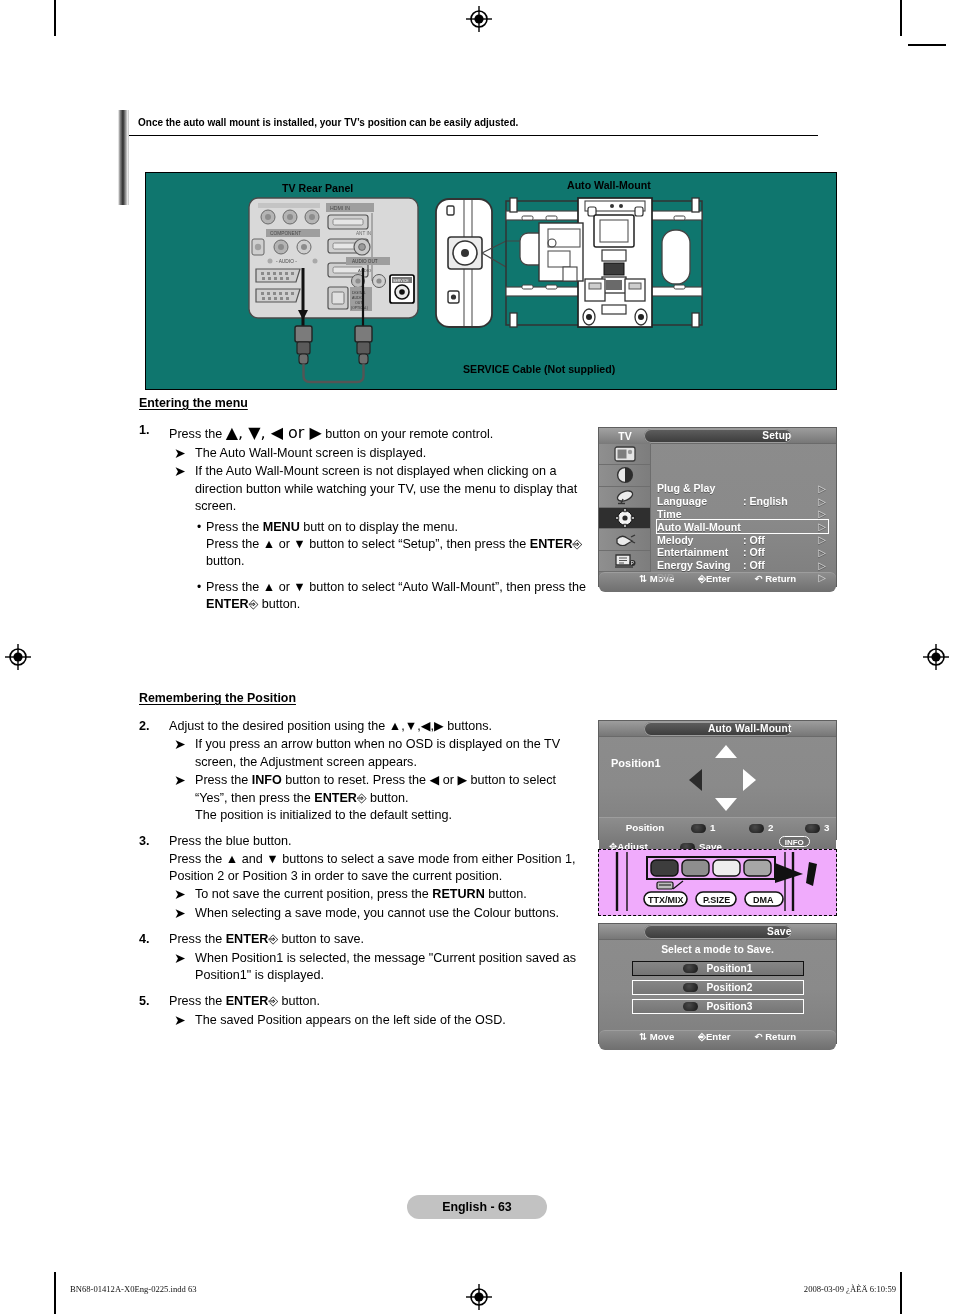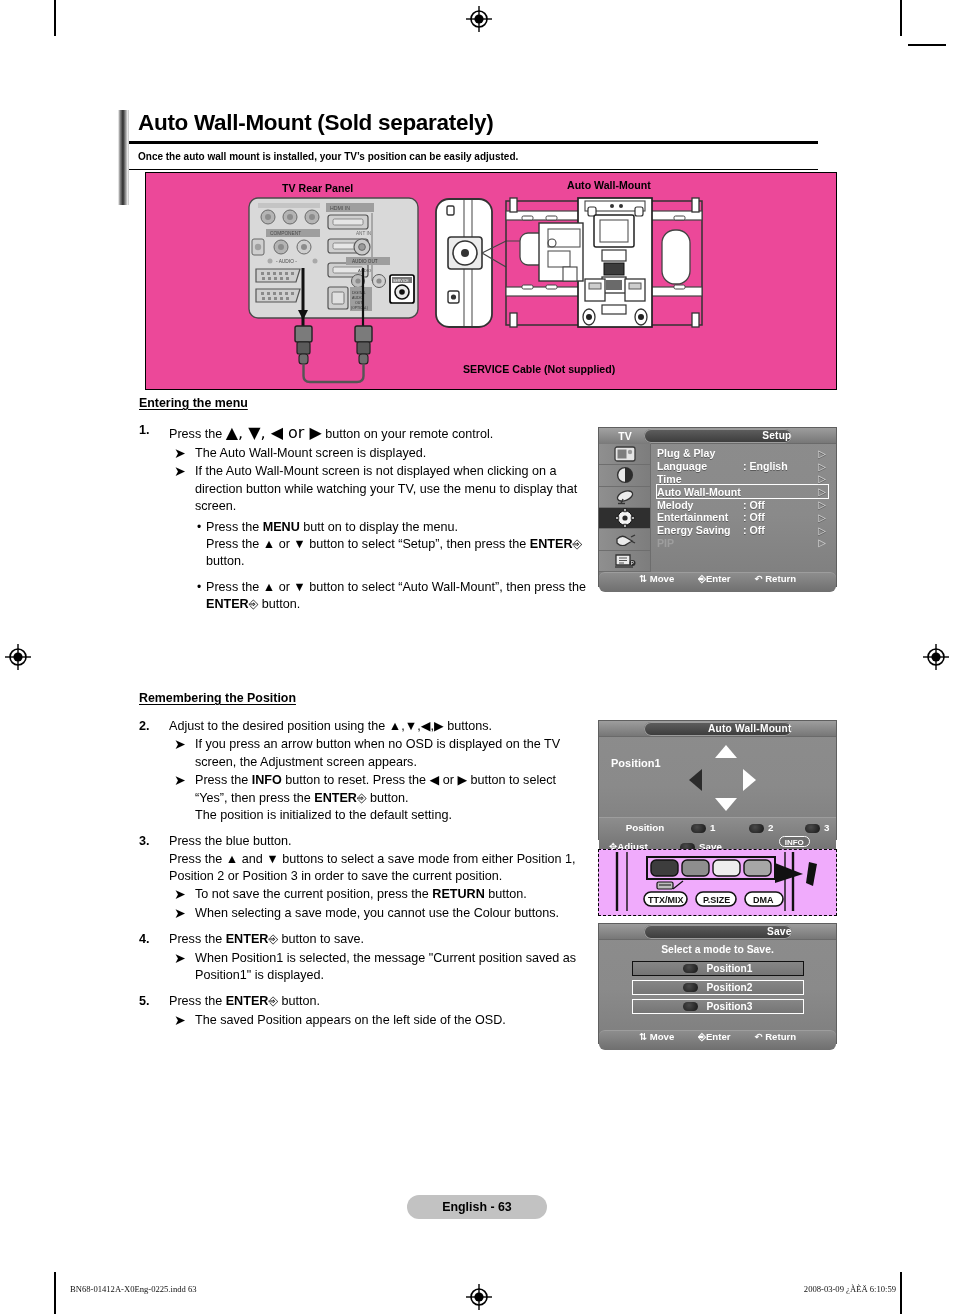--- a/index.html
+++ b/index.html
@@ -37,21 +37,21 @@
   .subtitle {
     margin:0; padding:7px 0 7px 20px;
     font-size: 10px; font-weight: bold;
     border-bottom: 1.6px solid #000;
     width: 700px;
   }
 
   
   .figure-box {
     position:absolute; left:145px; top:172px; width:692px; height:218px;
-    border: 1.4px solid #000; background:#ec4899;
+    border: 1.4px solid #000; background:#0f766e;
   }
   .fig-label { position:absolute; font-size:10.6px; font-weight:bold; }
 
   
   .section-head {
     position:absolute; font-size:12.4px; font-weight:bold;
     text-decoration: underline; text-underline-offset:2px;
   }
   .steps { position:absolute; font-size:12.6px; line-height:1.38; }
   .step { display:flex; margin-bottom:1px; }
@@ -104,21 +104,21 @@
     width:52px; background: linear-gradient(to right,#8f8f8f,#7d7d7d);
     border-right:1px solid #6d6d6d;
     display:flex; flex-direction:column;
   }
   .icon-cell {
     flex:1; display:flex; align-items:center; justify-content:center;
     border-bottom:1px solid #6e6e6e;
   }
   .icon-cell.sel { background:#2f2f2f; }
   .icon-cell svg { display:block; }
-  .menu-col { flex:1; padding:3px 8px 0 6px; position:relative; }
+  .menu-col { flex:1; padding:3px 8px 0 6px; position:relative;margin-top:35px; }
   .menu-row {
     display:flex; align-items:center; height:12.8px;
     font-size:10.6px; font-weight:bold; color:#fff;
     text-shadow: 0 1px 0 rgba(0,0,0,.35);
   }
   .menu-row .mlabel { width:86px; }
   .menu-row .mval { width:58px; }
   .menu-row .marrow {
     position:absolute; right:10px; font-size:10px; color:#d8d8d8;
     font-family:"DejaVu Sans", sans-serif;
@@ -236,21 +236,20 @@
     <line x1="0" y1="13" x2="26" y2="13" stroke="#000" stroke-width="1.4"></line>
     <circle cx="13" cy="13" r="8" fill="none" stroke="#000" stroke-width="1.6"></circle>
     <circle cx="13" cy="13" r="4.6" fill="#000"></circle>
   </svg>
 </div>
 
 <div id="page">
 
   <div class="title-bar-wrap">
     <div class="grad-bar"></div>
-    <h1 class="title">Auto Wall-Mount (Sold separately)</h1>
     <p class="subtitle">Once the auto wall mount is installed, your TV’s position can be easily adjusted.</p>
   </div>
 
   <div class="figure-box">
     <div class="fig-label" style="left:136px; top:9px;">TV Rear Panel</div>
     <div class="fig-label" style="left:421px; top:6px;">Auto Wall-Mount</div>
     <div class="fig-label" style="left:317px; top:190px;">SERVICE Cable (Not supplied)</div>
 
     <svg style="position:absolute; left:100px; top:22px;" width="175" height="130" viewBox="0 0 175 130">
       <rect x="3" y="3" width="169" height="120" rx="9" fill="#d9d9d9" stroke="#4a4a4a" stroke-width="1.4"></rect>

